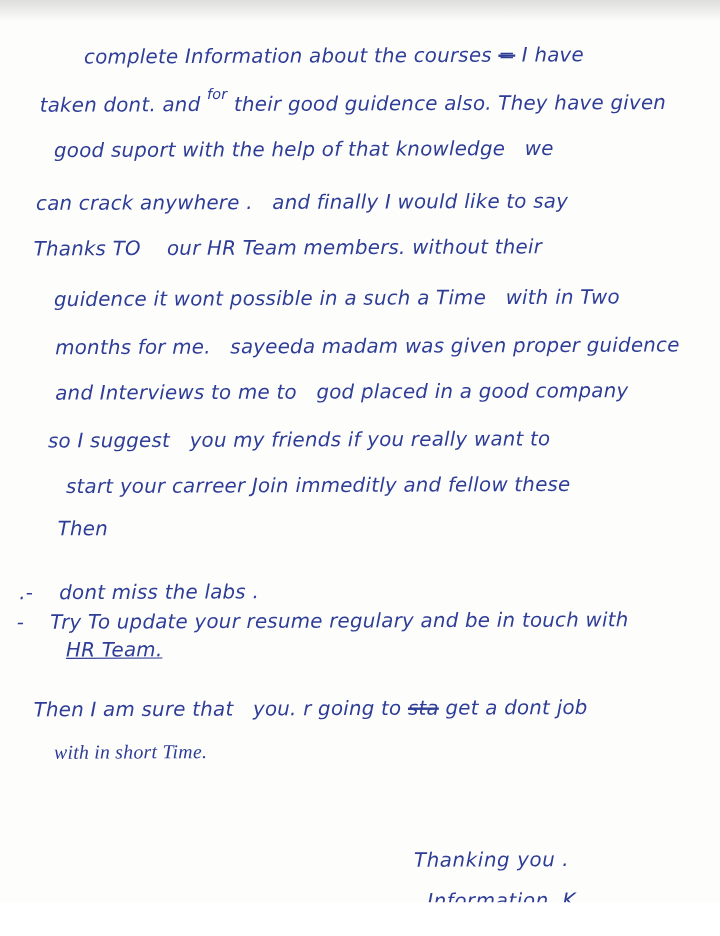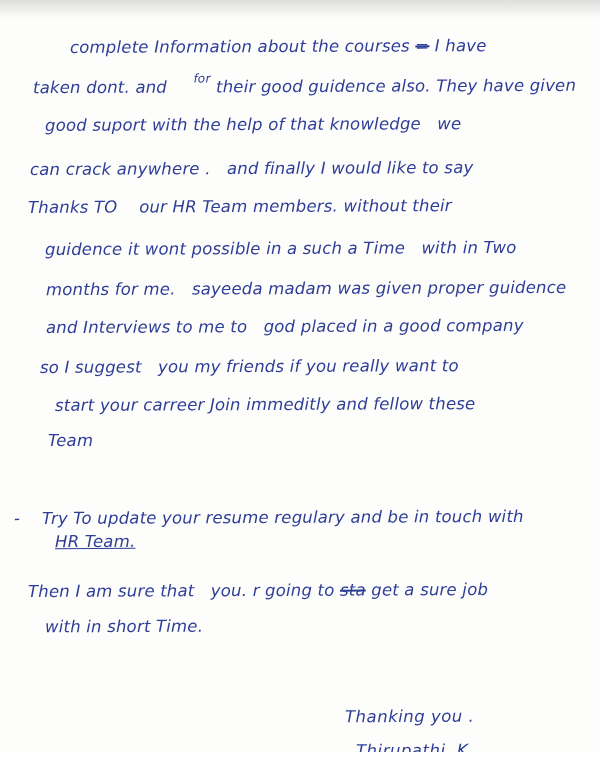--- a/index.html
+++ b/index.html
@@ -35,21 +35,20 @@
     transform: rotate(-0.25deg);
   }
   .struck {
     text-decoration: line-through;
     text-decoration-thickness: 2px;
   }
   .insert-above {
     position: relative;
     top: -10px;
     font-size: 12px;
-    margin-left: 21px;
   }
   .stray-dot {
     font-size: 14px;
   }
   .signature {
     letter-spacing: 0.5px;
   }
 </style>
 </head>
 <body>
@@ -69,31 +68,32 @@
   <div class="line" style="top:238px; left:45px;">guidence it wont possible in a such a Time   with in Two</div>
 
   <div class="line" style="top:278px; left:46px;">months for me.   sayeeda madam was given proper guidence</div>
 
   <div class="line" style="top:316px; left:46px;">and Interviews to me to   god placed in a good company</div>
 
   <div class="line" style="top:356px; left:40px;">so I suggest   you my friends if you really want to</div>
 
   <div class="line" style="top:394px; left:55px;">start your carreer Join immeditly and fellow these</div>
 
-  <div class="line" style="top:430px; left:48px;">Team</div>
+  <div class="line" style="top:430px; left:48px;">Then</div>
 
 
+  <div class="line" style="top:483px; left:16px;">.-    dont miss the labs .</div>
 
   <div class="line" style="top:507px; left:14px;">-    Try To update your resume regulary and be in touch with</div>
 
   <div class="line" style="top:531px; left:55px;text-decoration:underline;">HR Team.</div>
 
-  <div class="line" style="top:580px; left:28px;"><span>Then I am sure that   you. r going to </span><span class="struck">sta</span><span> get a sure job</span></div>
+  <div class="line" style="top:580px; left:28px;"><span>Then I am sure that   you. r going to </span><span class="struck">sta</span><span> get a dont job</span></div>
 
-  <div class="line" style="top:616px; left:45px;">with in short Time.</div>
+  <div class="line" style="top:616px; left:45px;font-family:Liberation Serif, serif;">with in short Time.</div>
 
   <div class="line signature" style="top:706px; left:345px;">Thanking you .</div>
 
-  <div class="line signature" style="top:740px; left:356px;">Thirupathi. K</div>
+  <div class="line signature" style="top:740px; left:356px;">Information. K</div>
 
   <div class="line stray-dot" style="top:742px; left:75px;">.</div>
 
 </div>
 
 </body></html>

